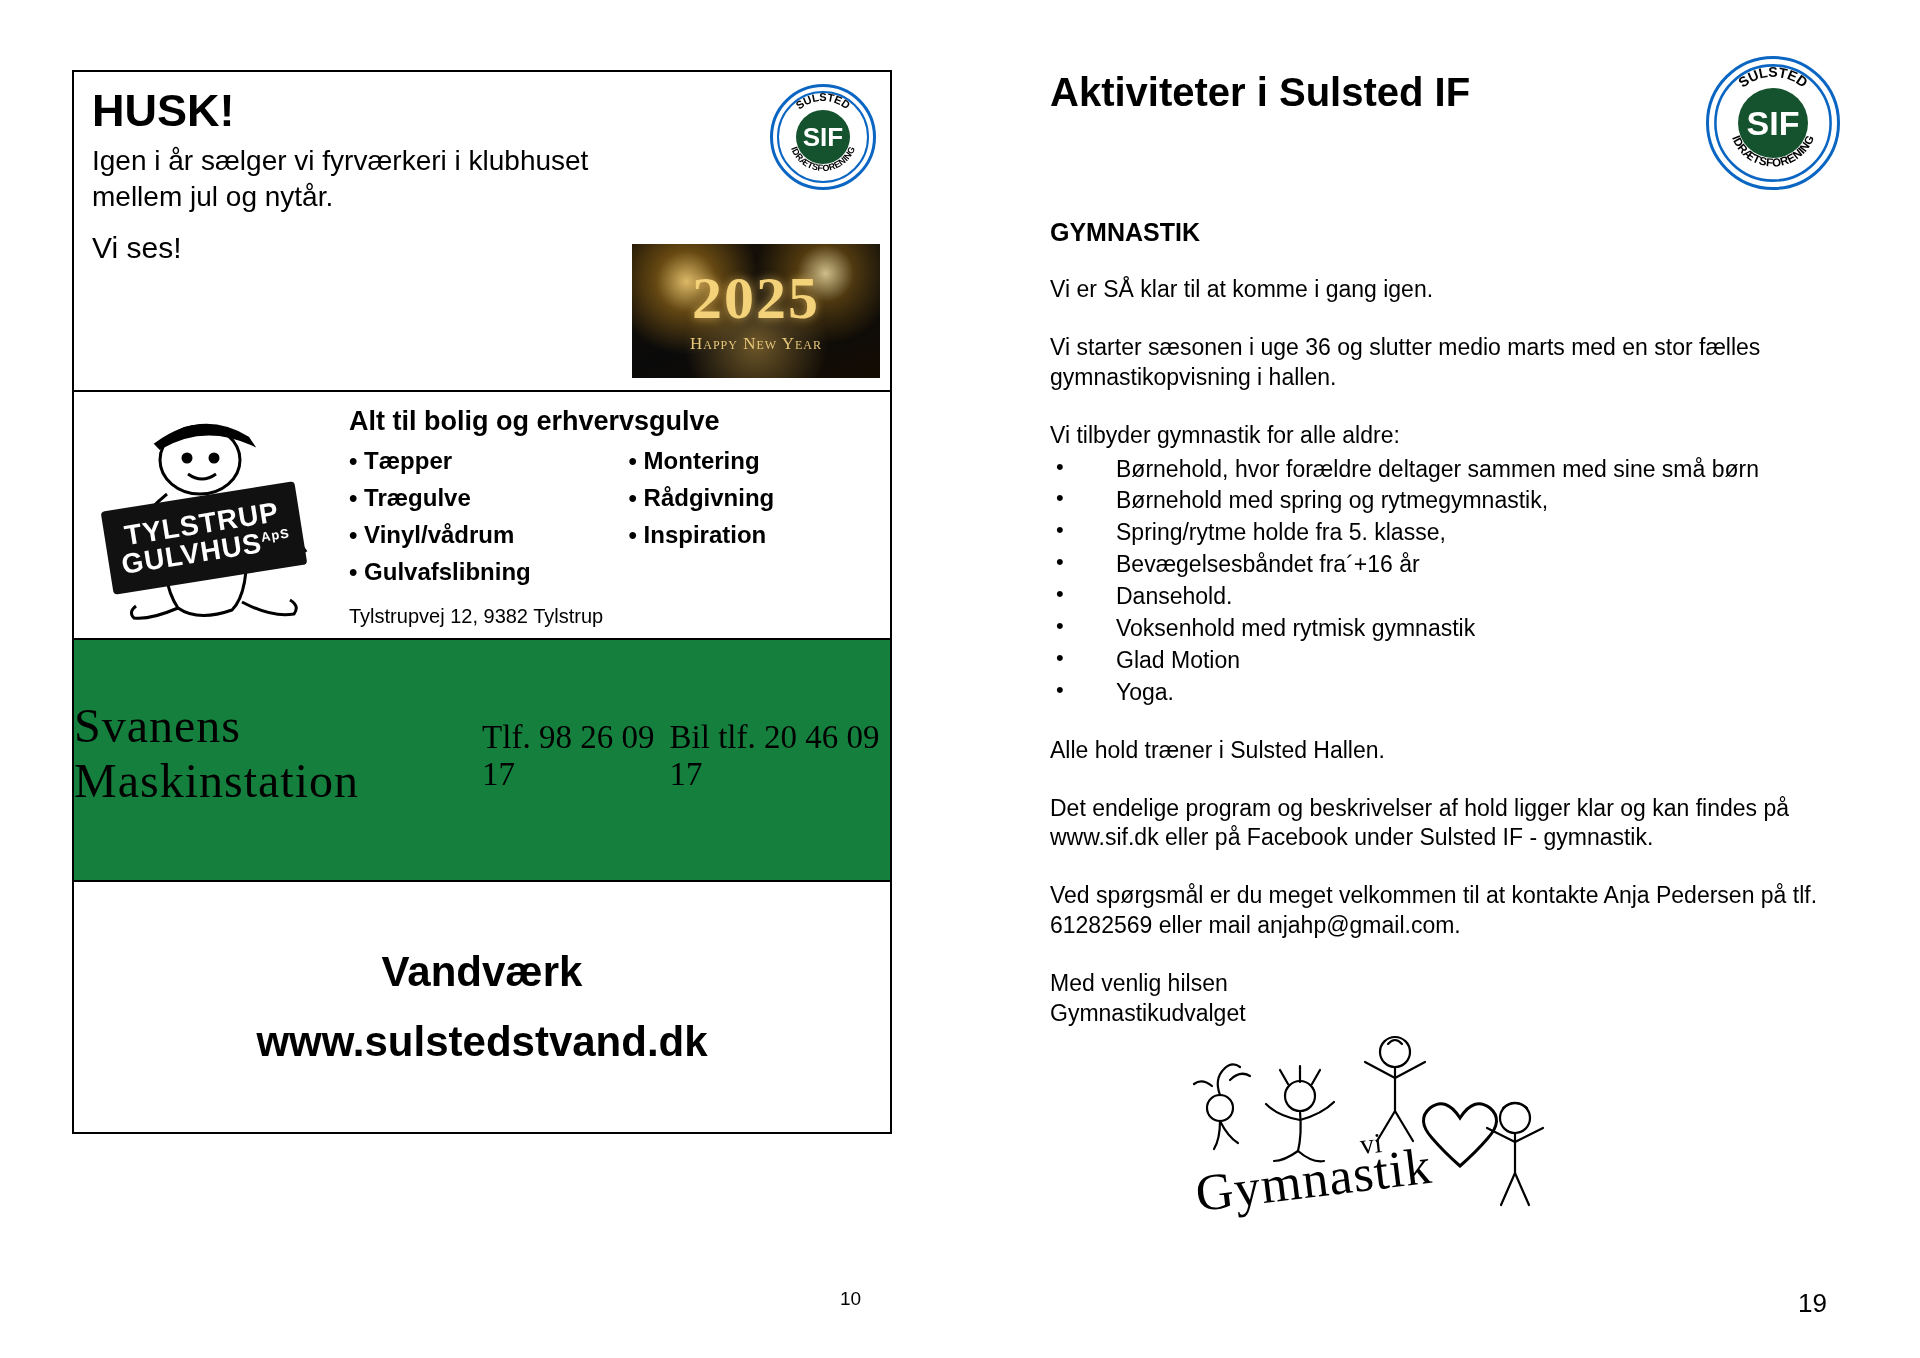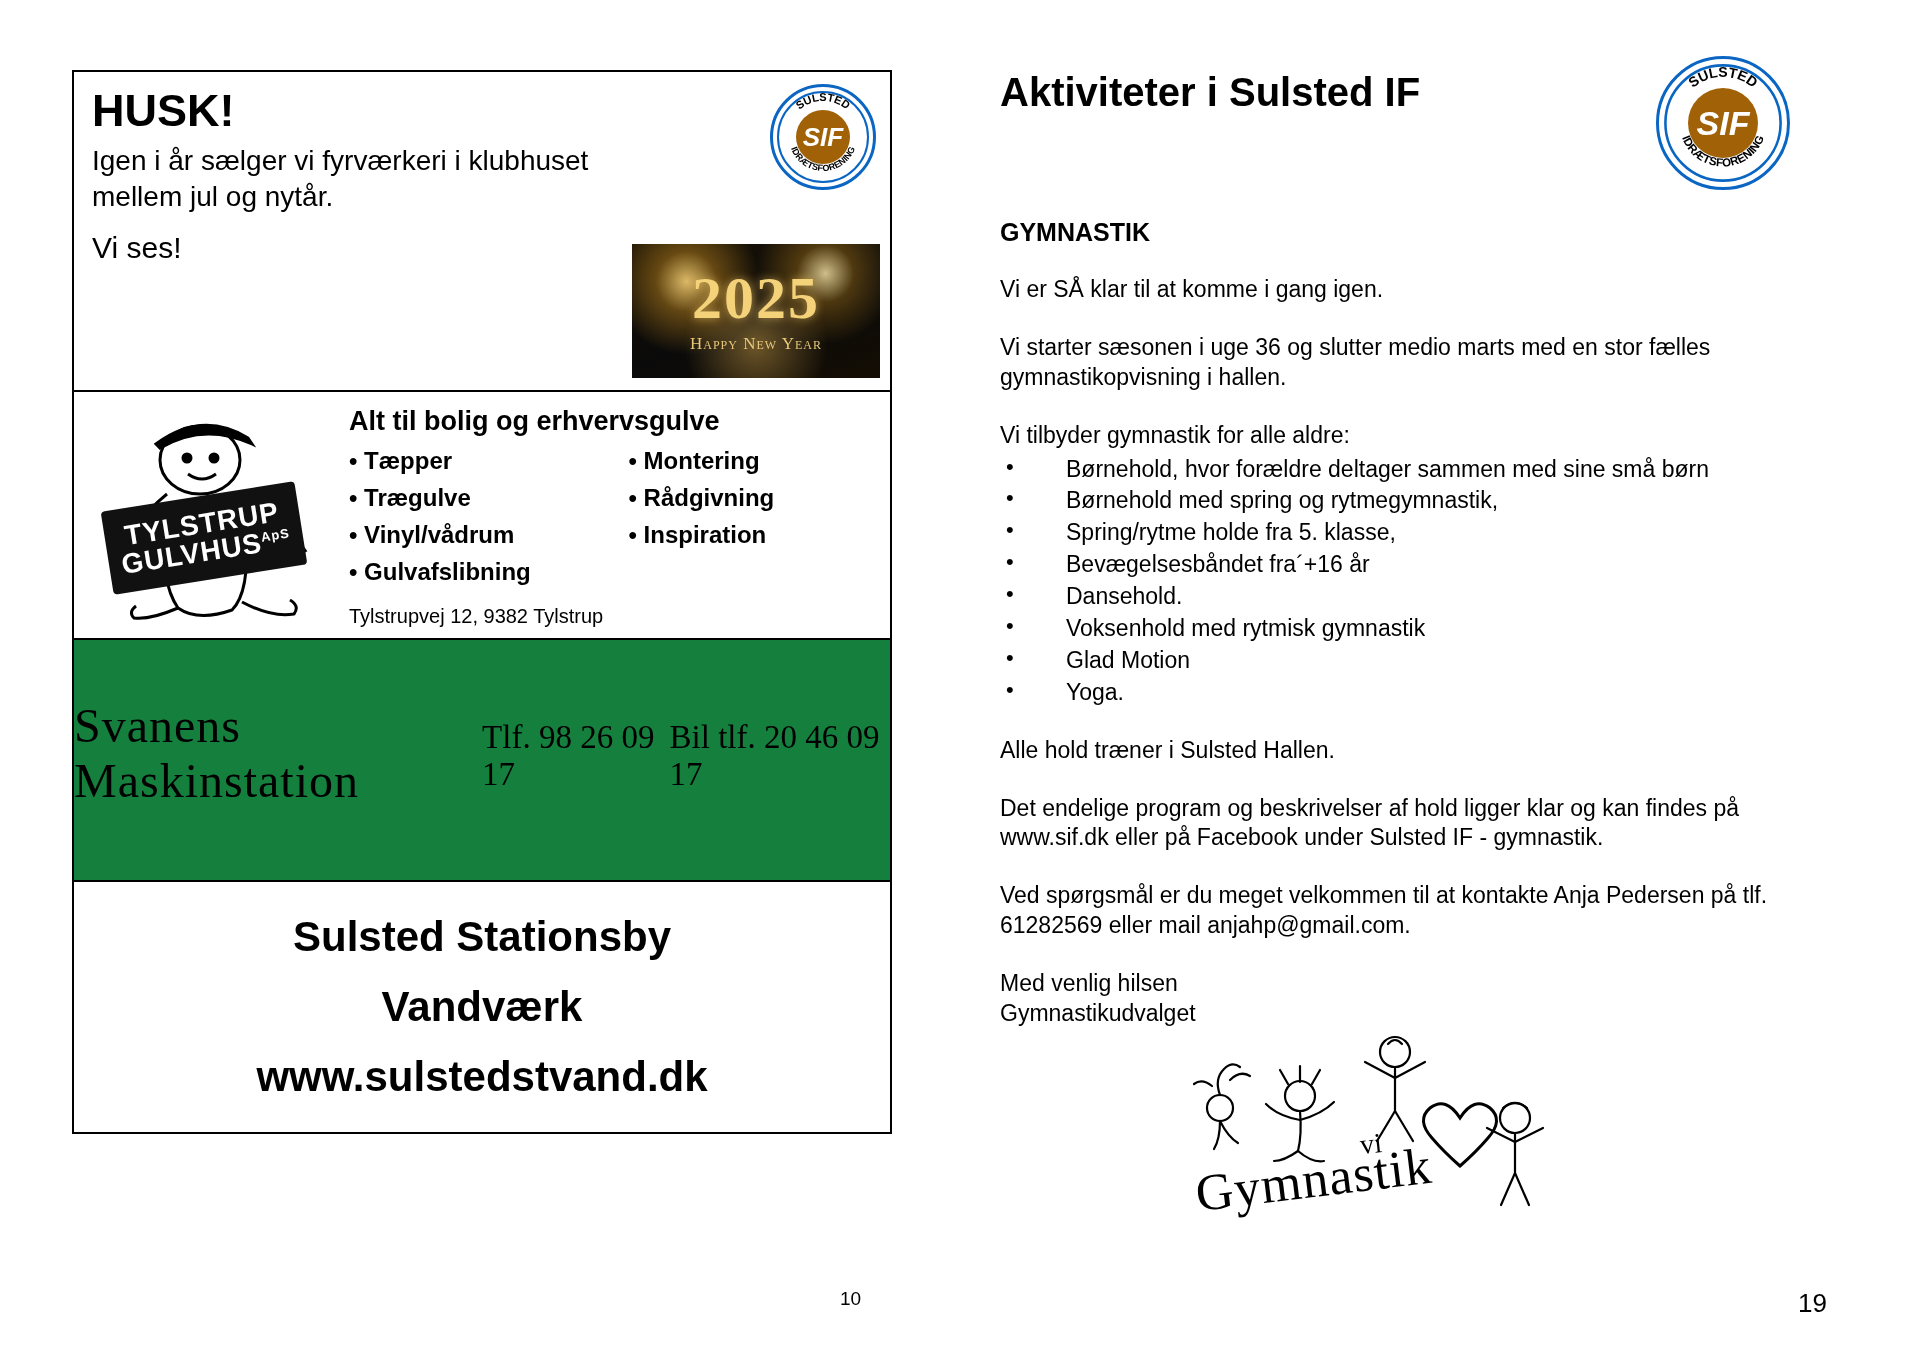--- a/index.html
+++ b/index.html
@@ -21,21 +21,21 @@
     display: flex;
   }
   .col-left {
     position: absolute;
     left: 72px;
     top: 70px;
     width: 820px;
   }
   .col-right {
     position: absolute;
-    left: 1000px;
+    left: 1050px;
     top: 70px;
     width: 790px;
   }
 
   
   .ad-box {
     border: 2px solid #000;
     box-sizing: border-box;
     position: relative;
   }
@@ -70,27 +70,26 @@
     display: flex;
     align-items: center;
     justify-content: center;
   }
   .sif-logo .ring-text {
     position: absolute;
     inset: 0;
   }
   .sif-logo .sif-center {
     border-radius: 50%;
-    background: #a16207;
+    background: #14532d;
     color: #fff;
     font-weight: bold;
     display: flex;
     align-items: center;
     justify-content: center;
-    font-style: italic;
   }
   .logo-husk {
     right: 14px;
     top: 12px;
     width: 100px;
     height: 100px;
   }
   .logo-husk .sif-center {
     width: 54px; height: 54px; font-size: 26px;
   }
@@ -397,21 +396,20 @@
       </div>
     </div>
 
     <div class="ad-box ad-svanens">
       <div class="sv-title">Svanens  Maskinstation</div>
       <div class="sv-line">Tlf.  98 26 09 17</div>
       <div class="sv-line">Bil  tlf.  20 46 09 17</div>
     </div>
 
     <div class="ad-box ad-vand">
-      <div class="vand-l1">Sulsted Stationsby</div>
       <div class="vand-l2">Vandværk</div>
       <div class="vand-l3">www.sulstedstvand.dk</div>
     </div>
   </div>
 
   <div class="page-num-left">10</div>
 
   <div class="col-right">
     <div class="r-head">
       <div class="r-title">Aktiviteter i Sulsted IF</div>

